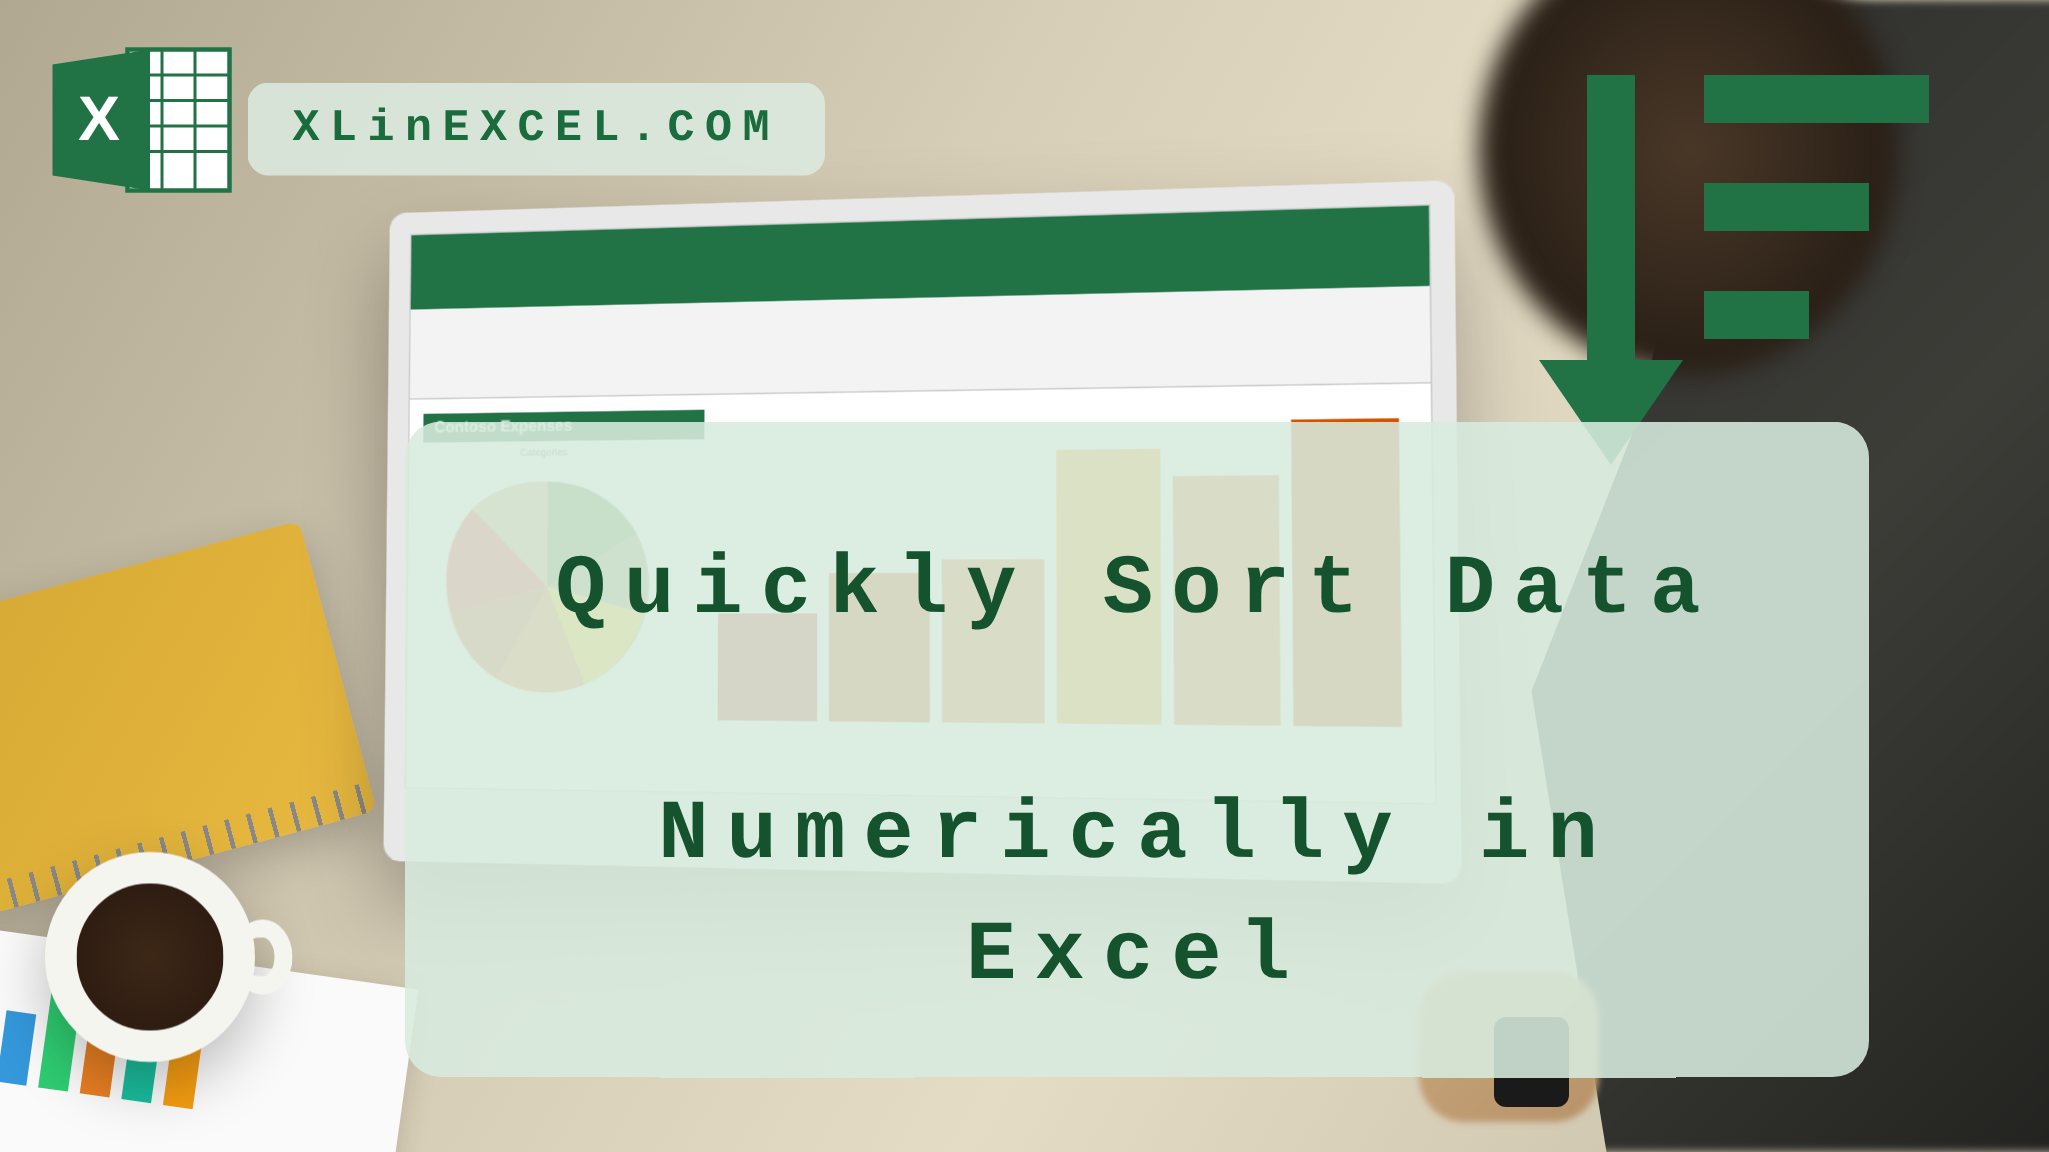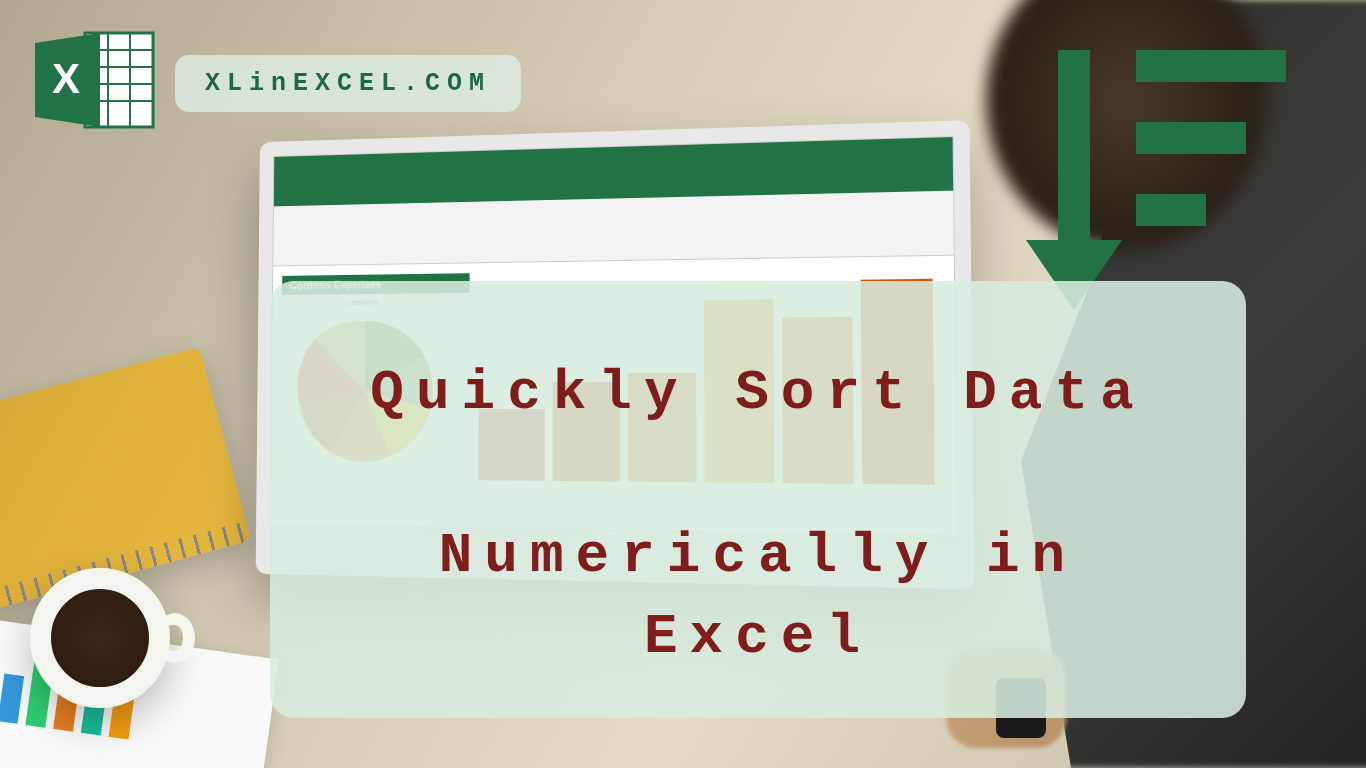--- a/index.html
+++ b/index.html
@@ -192,26 +192,26 @@
       position: absolute;
       top: 25px;
       left: 30px;
       width: 130px;
       height: 110px;
     }
     
     .site-badge {
       position: absolute;
       top: 55px;
-      left: 175px;
+      left: 165px;
       background: rgba(220, 235, 225, 0.85);
       padding: 14px 30px;
       border-radius: 14px;
       font-weight: bold;
-      font-size: 25px;
+      font-size: 30px;
       letter-spacing: 7px;
       color: #1a6b3d;
       font-family: 'Courier New', monospace;
     }
     
     .sort-icon {
       position: absolute;
       top: 30px;
       right: 80px;
       width: 280px;
@@ -226,21 +226,21 @@
       background: rgba(215, 235, 222, 0.88);
       padding: 40px 50px;
       border-radius: 24px;
       text-align: center;
     }
     
     .title-text {
       font-size: 56px;
       font-weight: bold;
       letter-spacing: 12px;
-      color: #7f1d1d;
+      color: #14532d;
       line-height: 1.45;
       font-family: 'Courier New', monospace;
       margin-top: 32px;
     }
     
     .papers {
       position: absolute;
       left: -30px;
       bottom: -20px;
       width: 300px;

